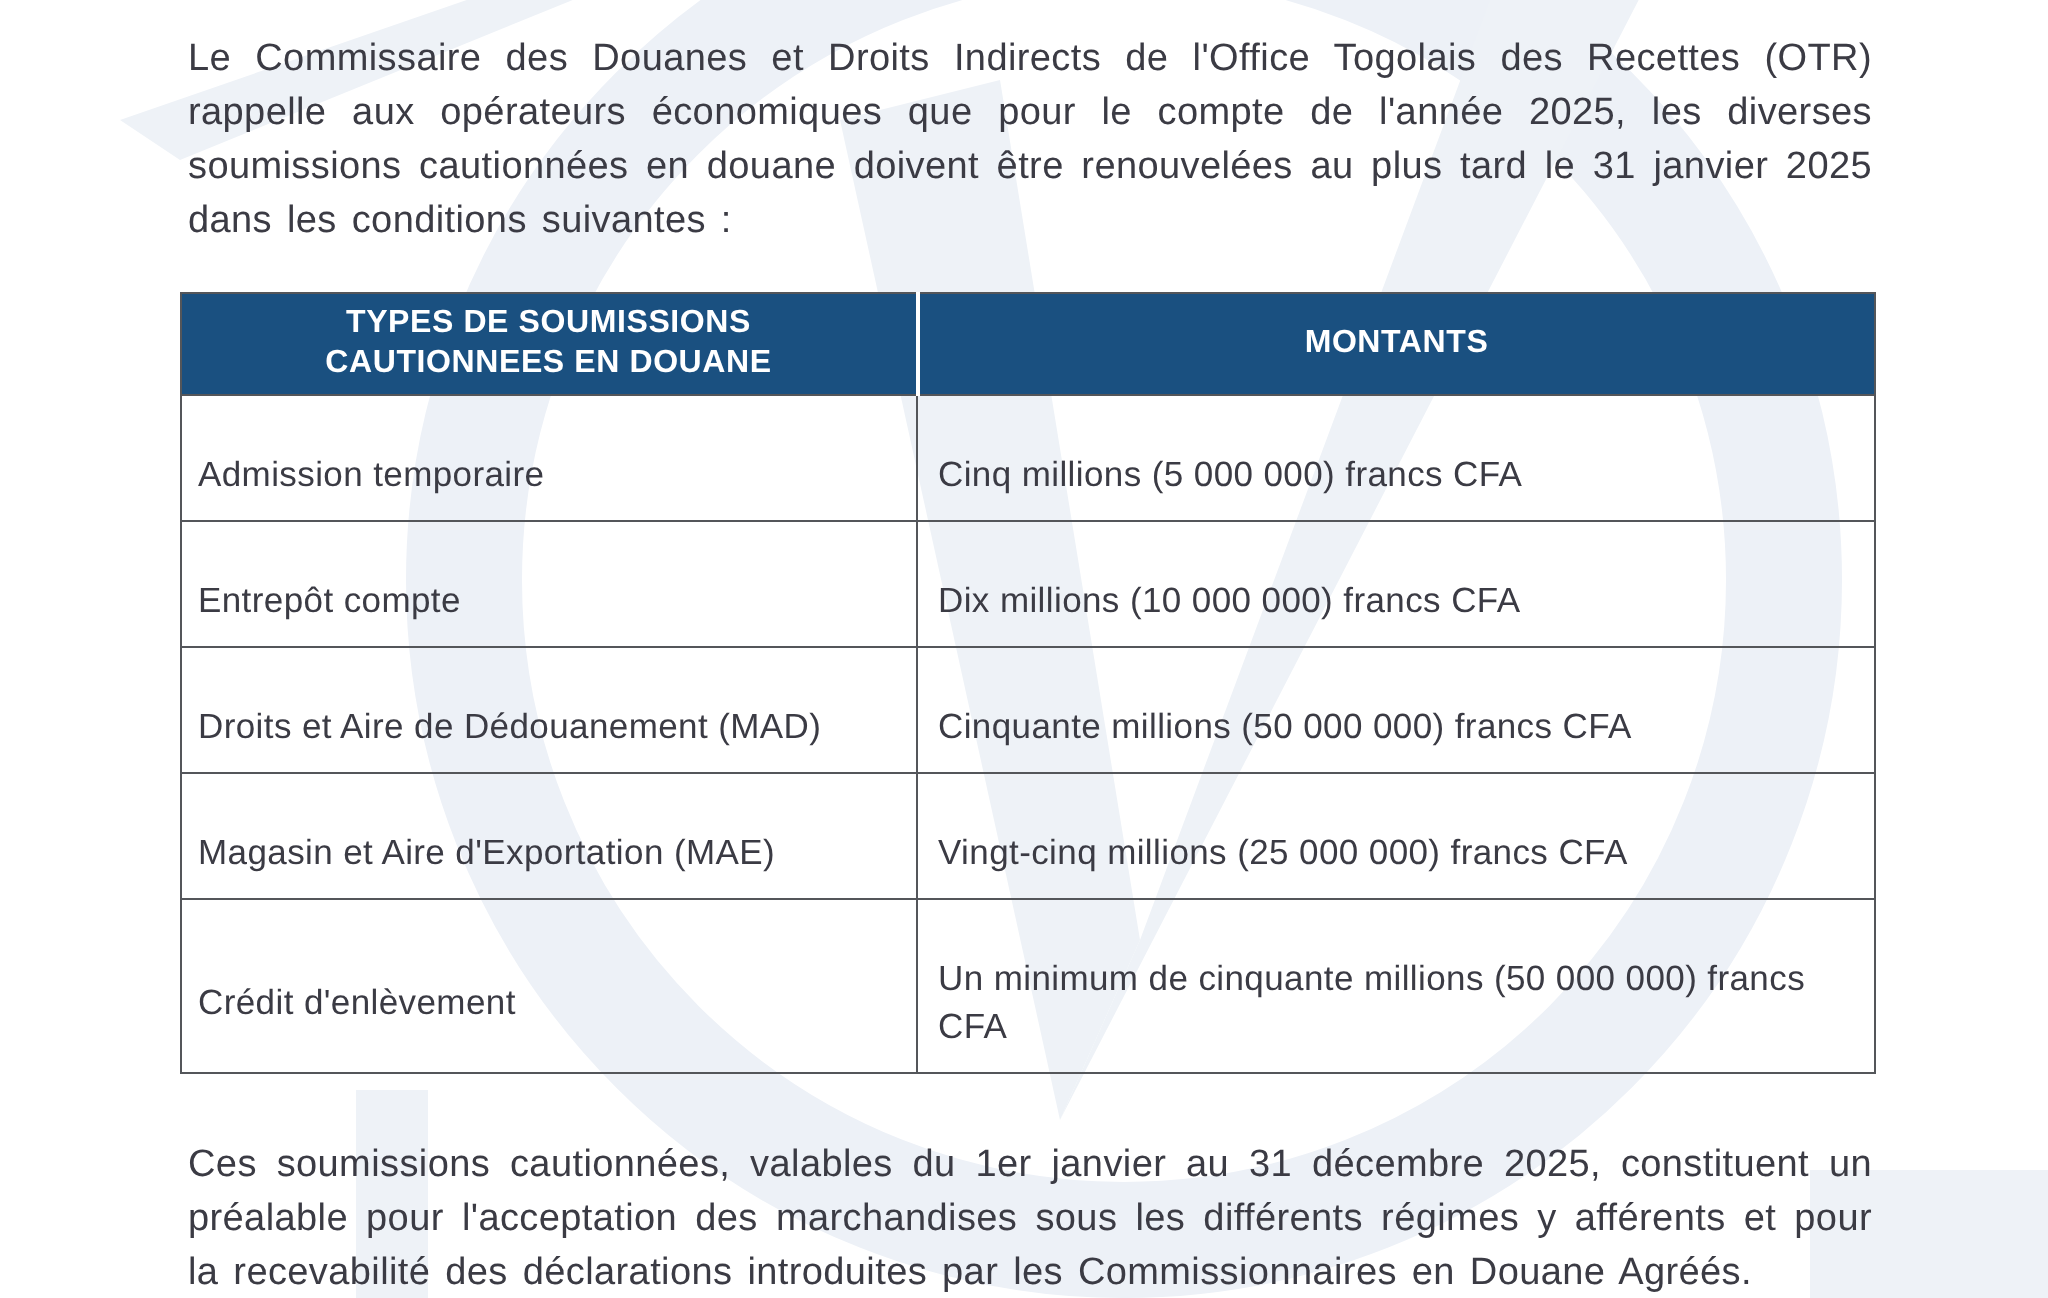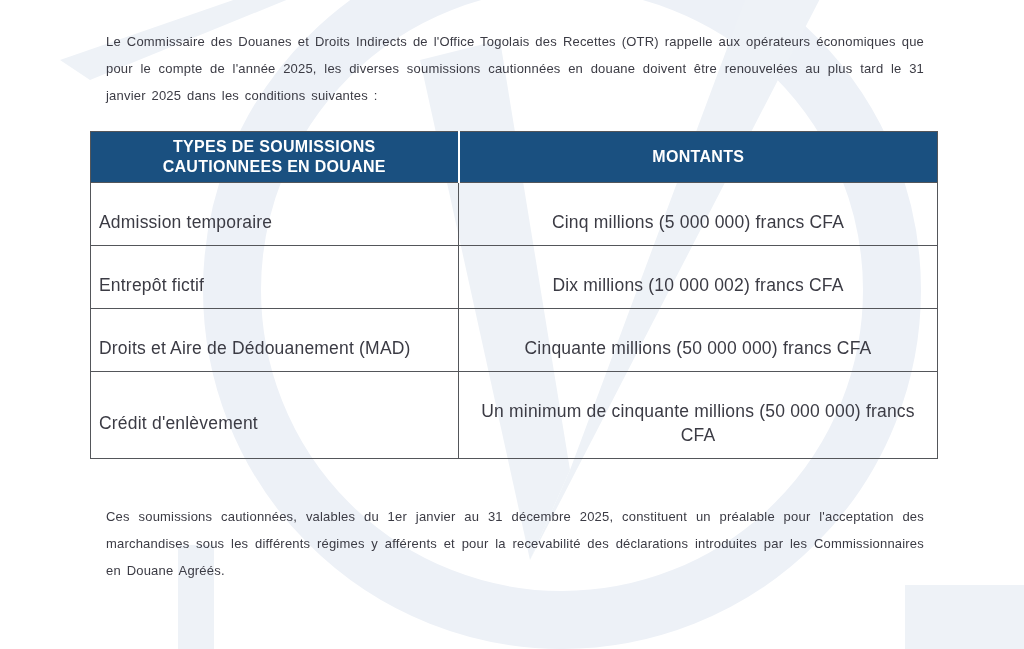--- a/index.html
+++ b/index.html
@@ -22,23 +22,23 @@
     inset: 0;
     z-index: 0;
     pointer-events: none;
   }
   
   .content {
     position: relative;
     z-index: 1;
   }
   .para {
-    margin: 16px;
+    margin: 4px;
     padding: 0 84px 0 90px;
-    font-size: 13px;
+    font-size: 19px;
     line-height: 27px;
     text-align: justify;
     letter-spacing: 0.2px;
     word-spacing: 2px;
   }
   .para-top { padding-top: 12px; }
   .para-bottom { padding-top: 28px; }
 
   table.bond-table {
     border-collapse: collapse;
@@ -65,21 +65,21 @@
   .bond-table th + th { border-left: 2px solid #ffffff; }
   .bond-table td {
     border: 1px solid #54565a;
     font-size: 17.5px;
     line-height: 24px;
     padding: 27px 10px 11px 8px;
     vertical-align: middle;
     background: transparent;
     letter-spacing: 0.2px;
   }
-  .bond-table td.montant { padding-left: 10px; text-align: center; }
+  .bond-table td.montant { padding-left: 10px; }
 </style>
 </head>
 <body>
 
 <div class="page">
 
   <div class="watermark">
     <svg width="1024" height="649" viewBox="0 0 1024 649" xmlns="http://www.w3.org/2000/svg">
       <g fill="none" stroke="#edf1f7" stroke-width="58">
         <circle cx="562" cy="290" r="330"></circle>
@@ -109,26 +109,30 @@
 CAUTIONNEES EN DOUANE</th>
           <th>MONTANTS</th>
         </tr>
       </thead>
       <tbody>
         <tr>
           <td>Admission temporaire</td>
           <td class="montant">Cinq millions (5 000 000) francs CFA</td>
         </tr>
         <tr>
-          <td>Entrepôt fictif</td>
-          <td class="montant">Dix millions (10 000 002) francs CFA</td>
+          <td>Entrepôt compte</td>
+          <td class="montant">Dix millions (10 000 000) francs CFA</td>
         </tr>
         <tr>
           <td>Droits et Aire de Dédouanement (MAD)</td>
           <td class="montant">Cinquante millions (50 000 000) francs CFA</td>
+        </tr>
+        <tr>
+          <td>Magasin et Aire d'Exportation (MAE)</td>
+          <td class="montant">Vingt-cinq millions (25 000 000) francs CFA</td>
         </tr>
         <tr>
           <td>Crédit d'enlèvement</td>
           <td class="montant">Un minimum de cinquante millions (50 000 000) francs CFA</td>
         </tr>
       </tbody>
     </table>
 
     <p class="para para-bottom">Ces soumissions cautionnées, valables du 1er janvier au 31 décembre 2025, constituent un préalable pour l'acceptation des marchandises sous les différents régimes y afférents et pour la recevabilité des déclarations introduites par les Commissionnaires en Douane Agréés.</p>
 

